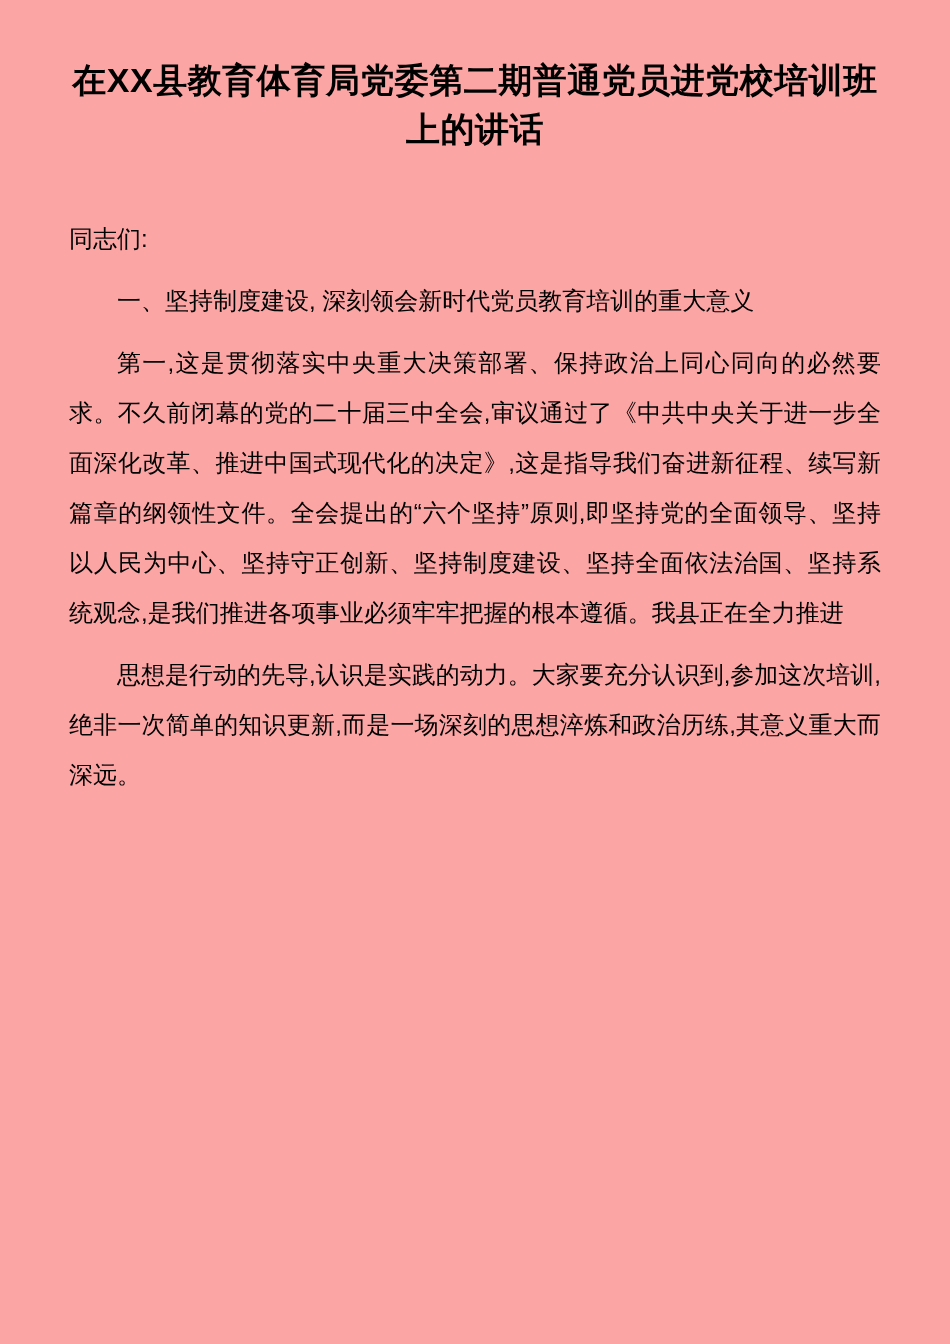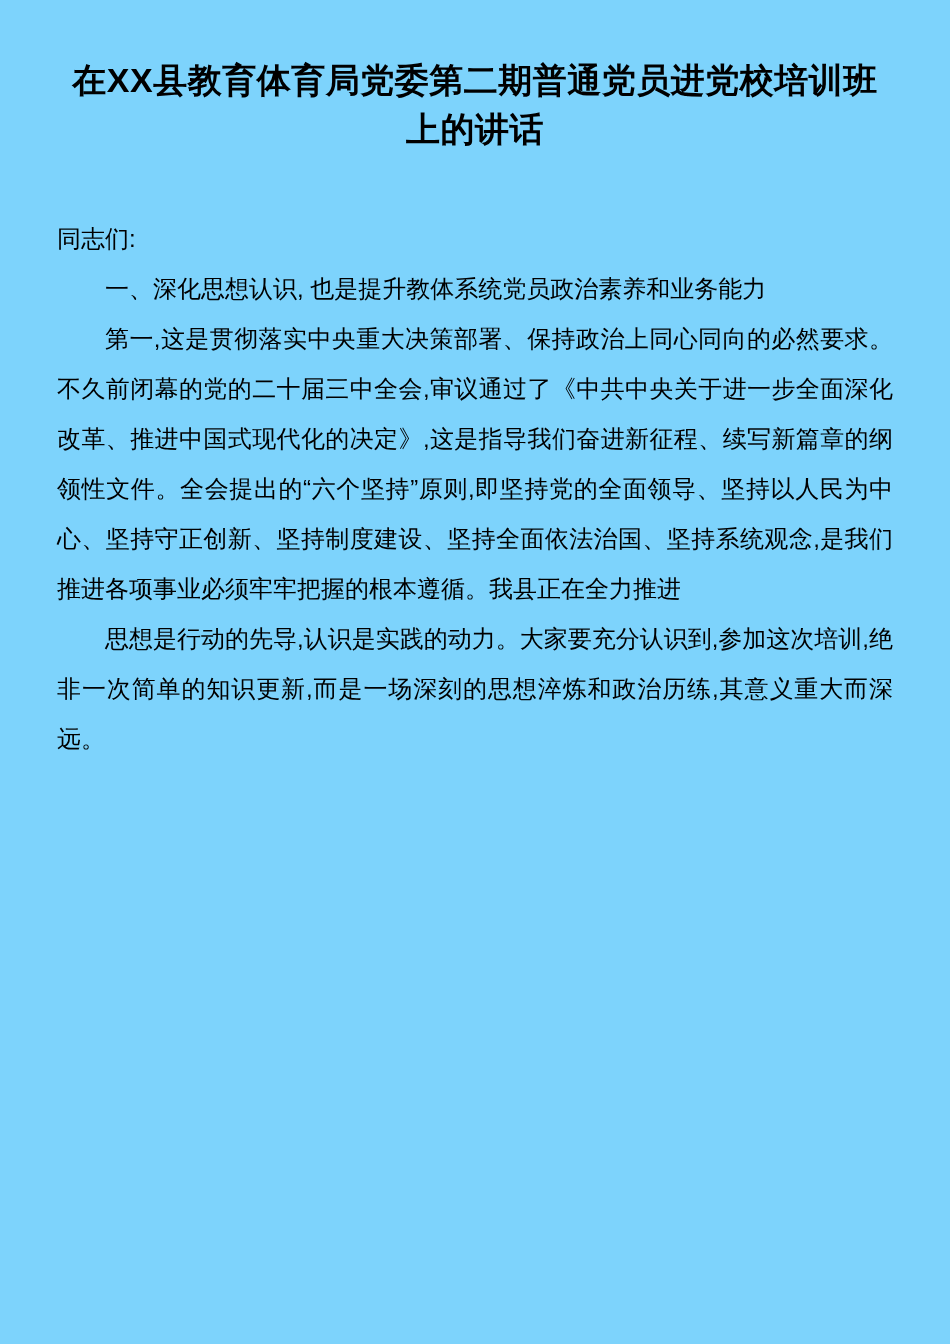--- a/index.html
+++ b/index.html
@@ -6,38 +6,38 @@
       margin: 0;
       padding: 0;
       background: #ffffff;
     }
     .page {
       position: relative;
       width: 950px;
       height: 1344px;
       box-sizing: border-box;
       padding: 56px 57px 0 57px;
-      background: #7dd3fc;
+      background: #fca5a5;
       color: #000000;
       font-family: "Liberation Sans", "DejaVu Sans", sans-serif;
       overflow: hidden;
     }
     .doc-title {
       margin: 0;
       font-size: 34px;
       font-weight: bold;
       line-height: 49px;
       text-align: center;
       letter-spacing: 0.5px;
     }
     .doc-body {
       margin-top: 60px;
     }
     .para {
-      margin: 0;
+      margin: 12px;
       font-size: 24px;
       line-height: 50px;
       text-align: justify;
       text-justify: inter-ideograph;
       text-indent: 2em;
       word-break: break-all;
     }
     .para.no-indent {
       text-indent: 0;
     }
@@ -46,19 +46,19 @@
 <body>
 
 <div class="page">
   <h1 class="doc-title">在XX县教育体育局党委第二期普通党员进党校培训班上的讲话</h1>
 
   <div class="doc-body">
     <p class="para no-indent">同志们:</p>
 
 
 
-    <p class="para">一、深化思想认识, 也是提升教体系统党员政治素养和业务能力</p>
+    <p class="para">一、坚持制度建设, 深刻领会新时代党员教育培训的重大意义</p>
 
     <p class="para">第一,这是贯彻落实中央重大决策部署、保持政治上同心同向的必然要求。不久前闭幕的党的二十届三中全会,审议通过了《中共中央关于进一步全面深化改革、推进中国式现代化的决定》,这是指导我们奋进新征程、续写新篇章的纲领性文件。全会提出的“六个坚持”原则,即坚持党的全面领导、坚持以人民为中心、坚持守正创新、坚持制度建设、坚持全面依法治国、坚持系统观念,是我们推进各项事业必须牢牢把握的根本遵循。我县正在全力推进</p>
 
     <p class="para">思想是行动的先导,认识是实践的动力。大家要充分认识到,参加这次培训,绝非一次简单的知识更新,而是一场深刻的思想淬炼和政治历练,其意义重大而深远。</p>
   </div>
 </div>
 
 </body></html>

